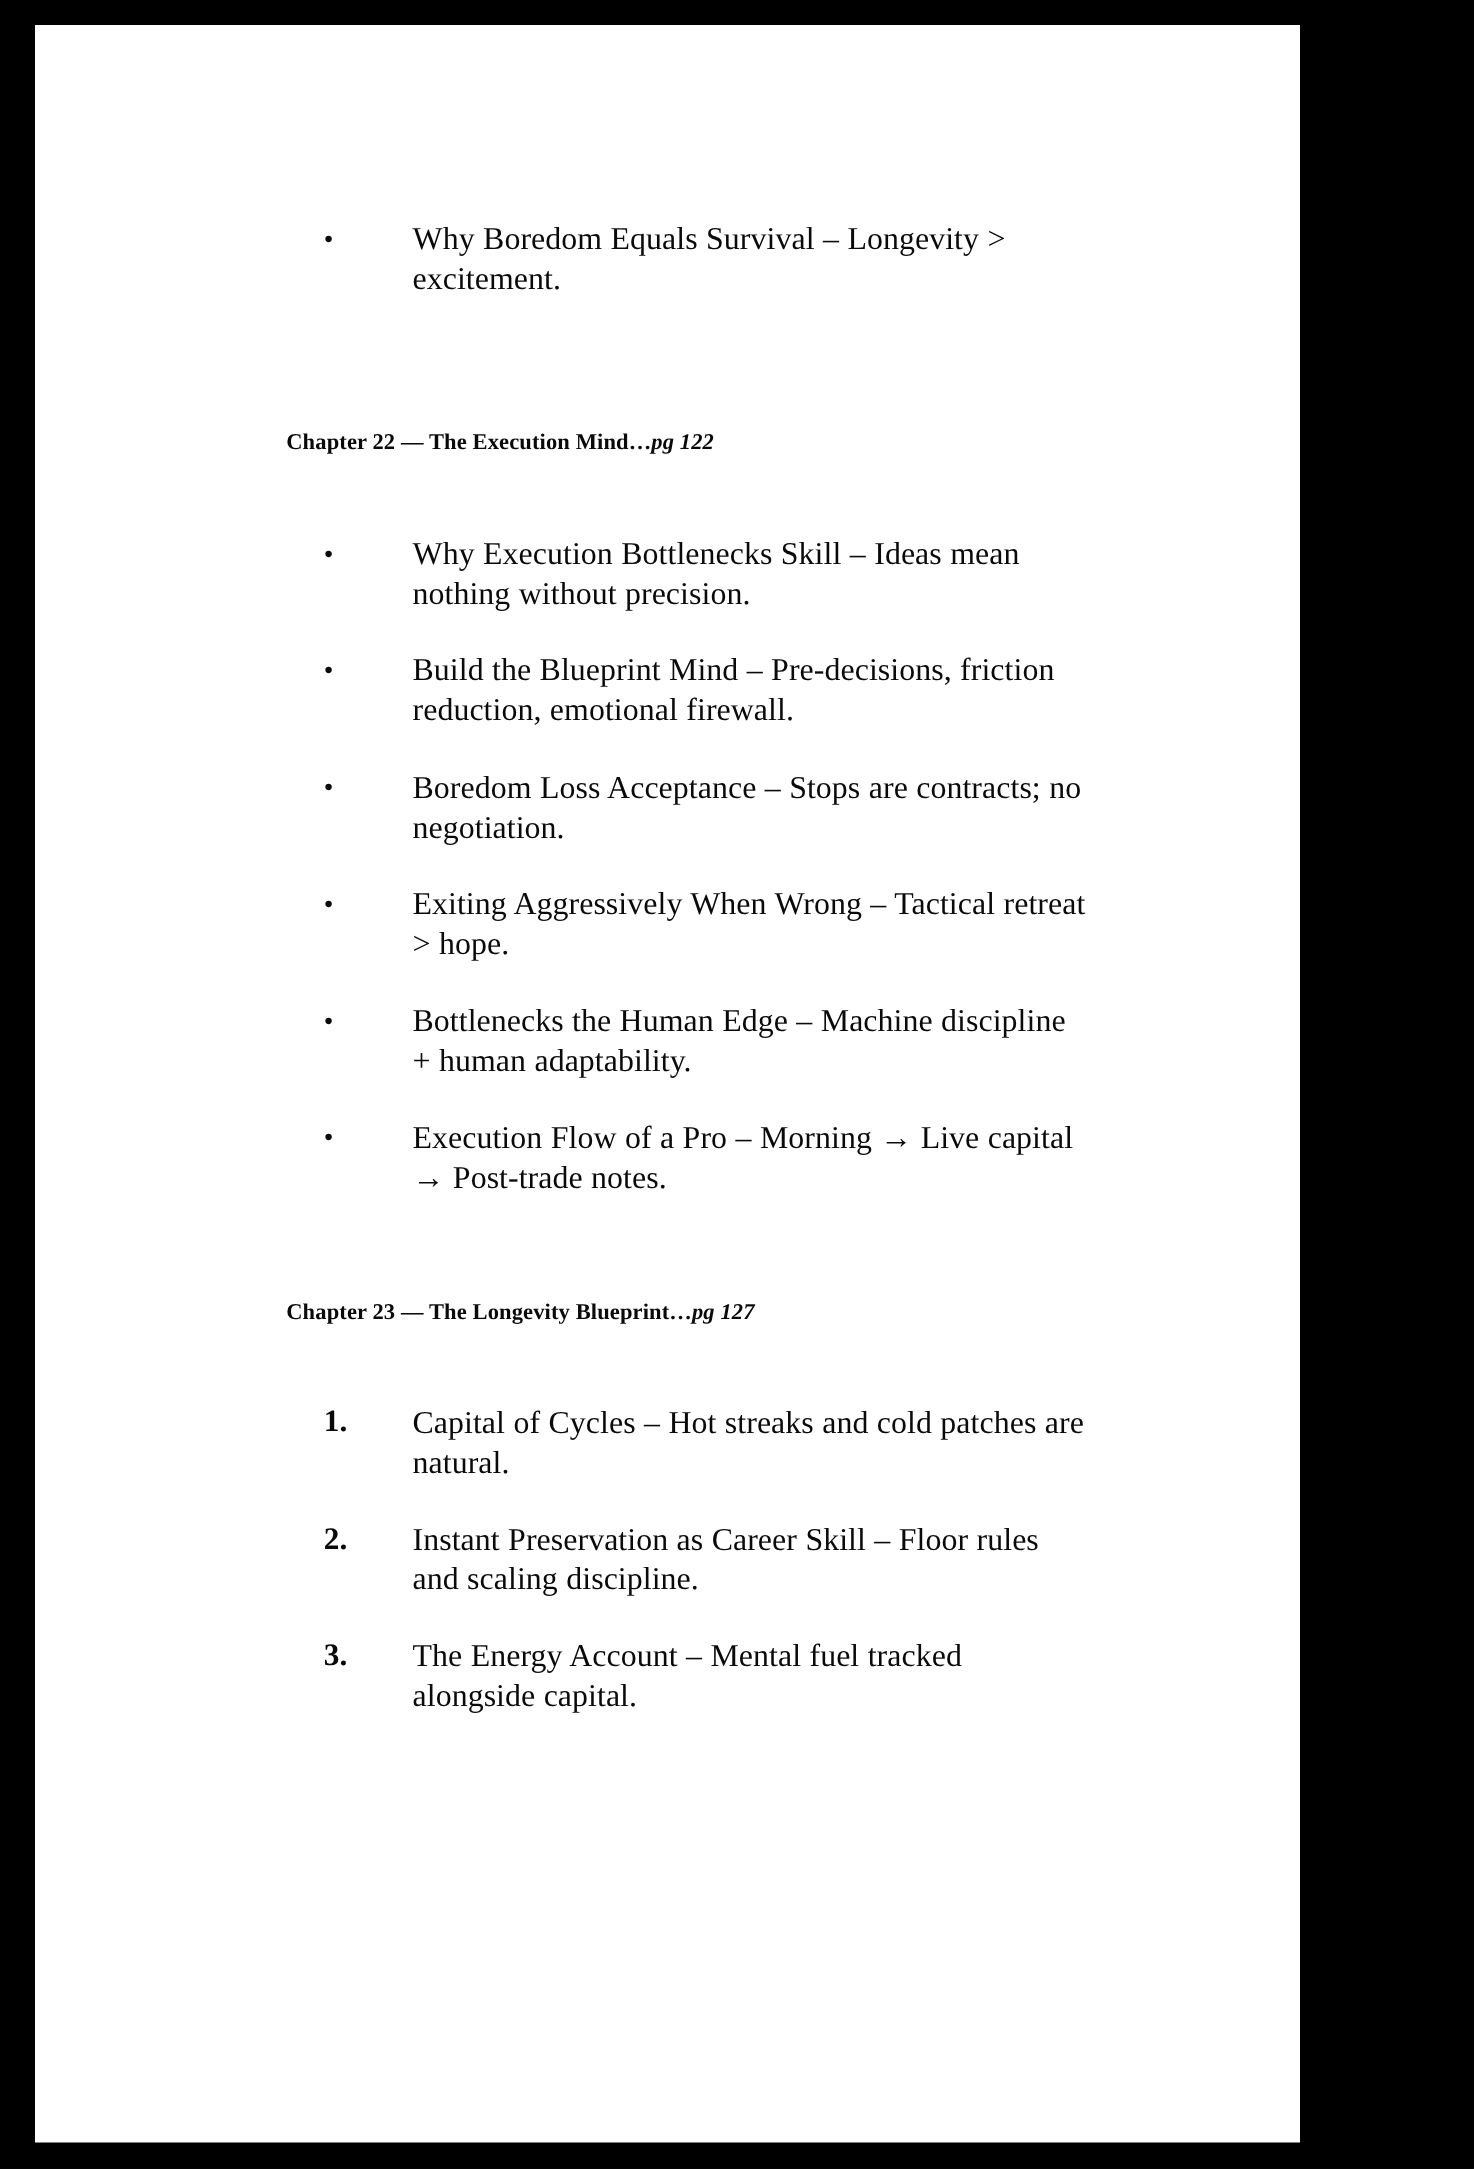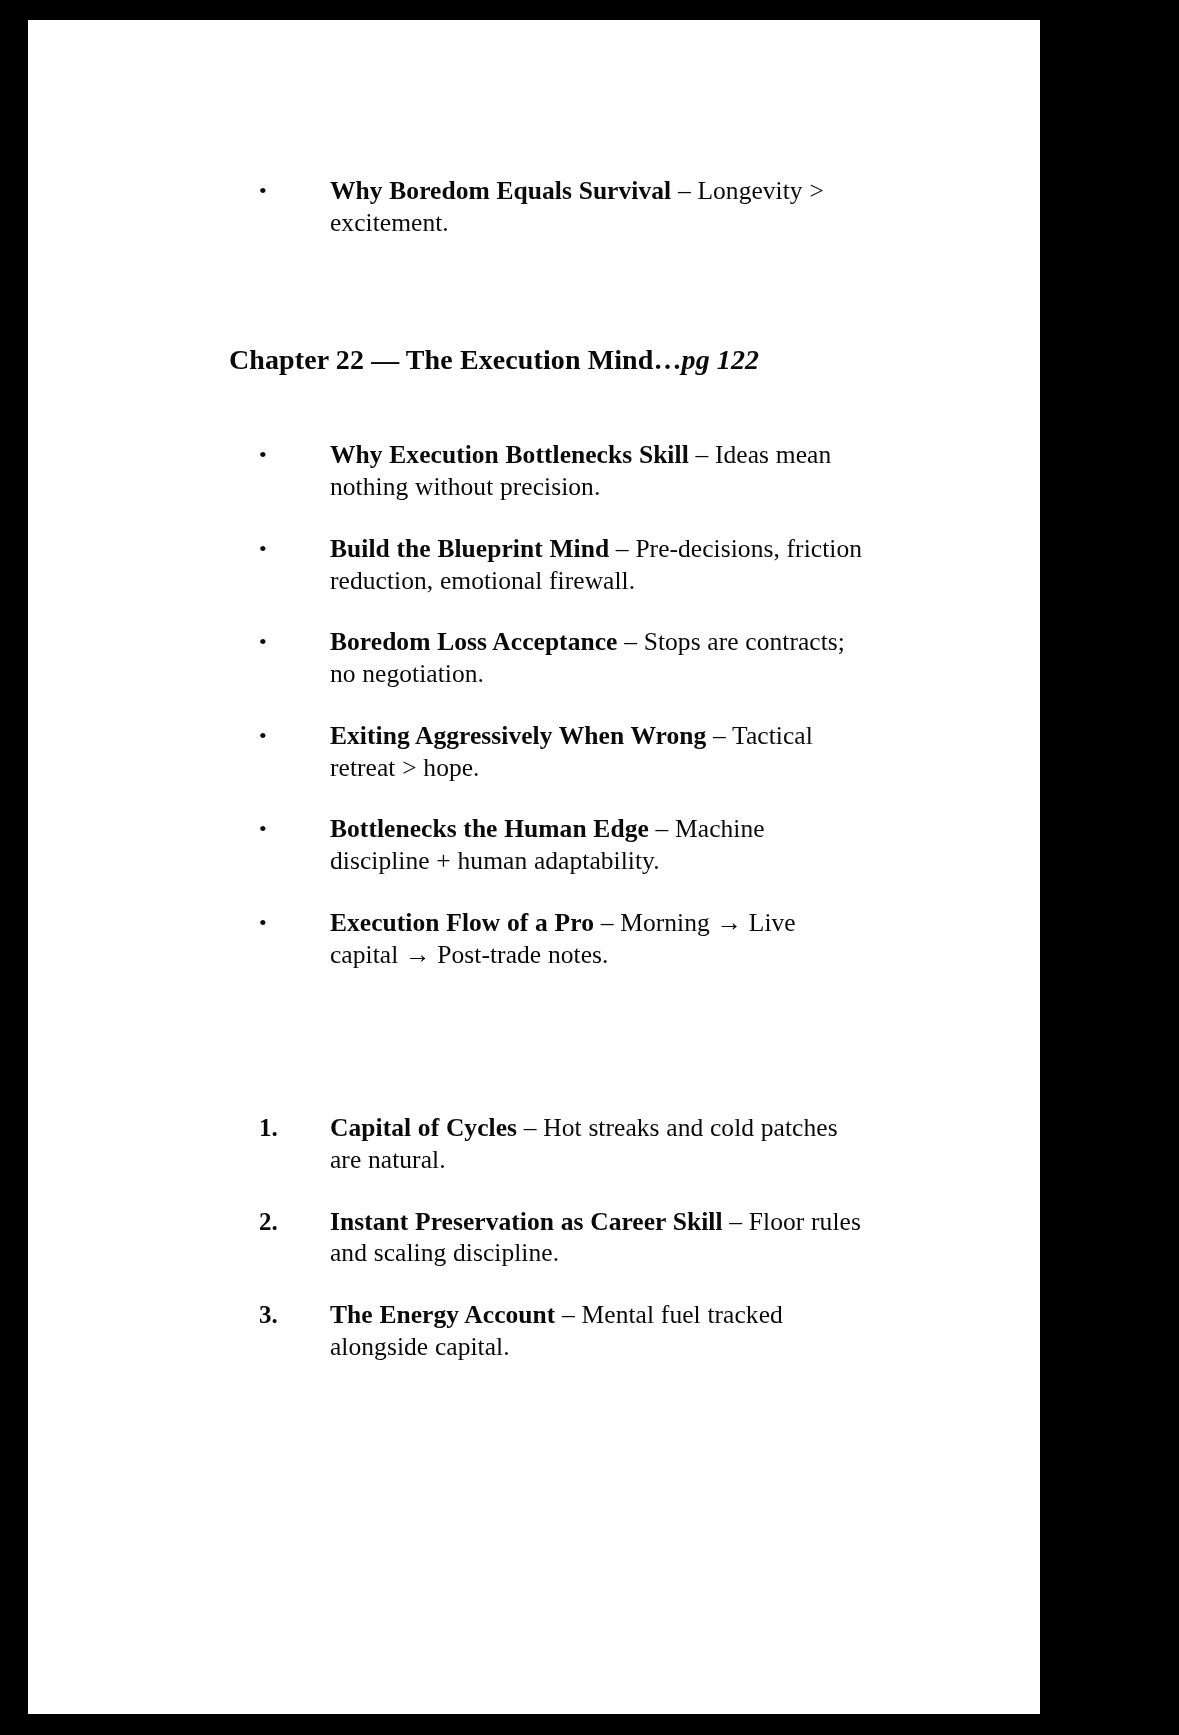--- a/index.html
+++ b/index.html
@@ -43,21 +43,21 @@
 
   .content {
     margin-left: 201px;   
     margin-top: 155px;
     width: 640px;
     color: #0a0a0a;
   }
 
   
   .chapter-heading {
-    font-size: 28px;
+    font-size: 18px;
     font-weight: bold;
     line-height: 1.25;
     letter-spacing: 0.1px;
     margin: 0;
     white-space: nowrap;
   }
   .chapter-heading .pg {
     font-style: italic;
     font-weight: bold;
   }
@@ -90,21 +90,21 @@
   .marker.bullet {
     font-size: 22px;
     line-height: 1.42;
   }
   .marker.number {
     font-weight: bold;
     font-size: 25px;
   }
 
   .lead {
-    font-weight: bold;
+    font-weight: normal;
   }
   .dash {
     font-weight: normal;
   }
   .rest {
     font-weight: normal;
   }
 
   
   .gap-sm { height: 30px; }
@@ -165,20 +165,21 @@
           <div class="gap-sm"></div>
 
           <li class="list-item">
             <span class="marker bullet">•</span>
             <span class="lead">Execution Flow of a Pro</span><span class="dash"> – </span><span class="rest">Morning → Live capital → Post-trade notes.</span>
           </li>
         </ul>
 
         <div class="gap-lg"></div>
 
+        <h2 class="chapter-heading"><span>Chapter 23 — The Longevity Blueprint…</span><span class="pg">pg 127</span></h2>
 
         <div class="gap-md"></div>
 
         <ol class="list-block">
           <li class="list-item">
             <span class="marker number">1.</span>
             <span class="lead">Capital of Cycles</span><span class="dash"> – </span><span class="rest">Hot streaks and cold patches are natural.</span>
           </li>
           <div class="gap-sm"></div>
 

